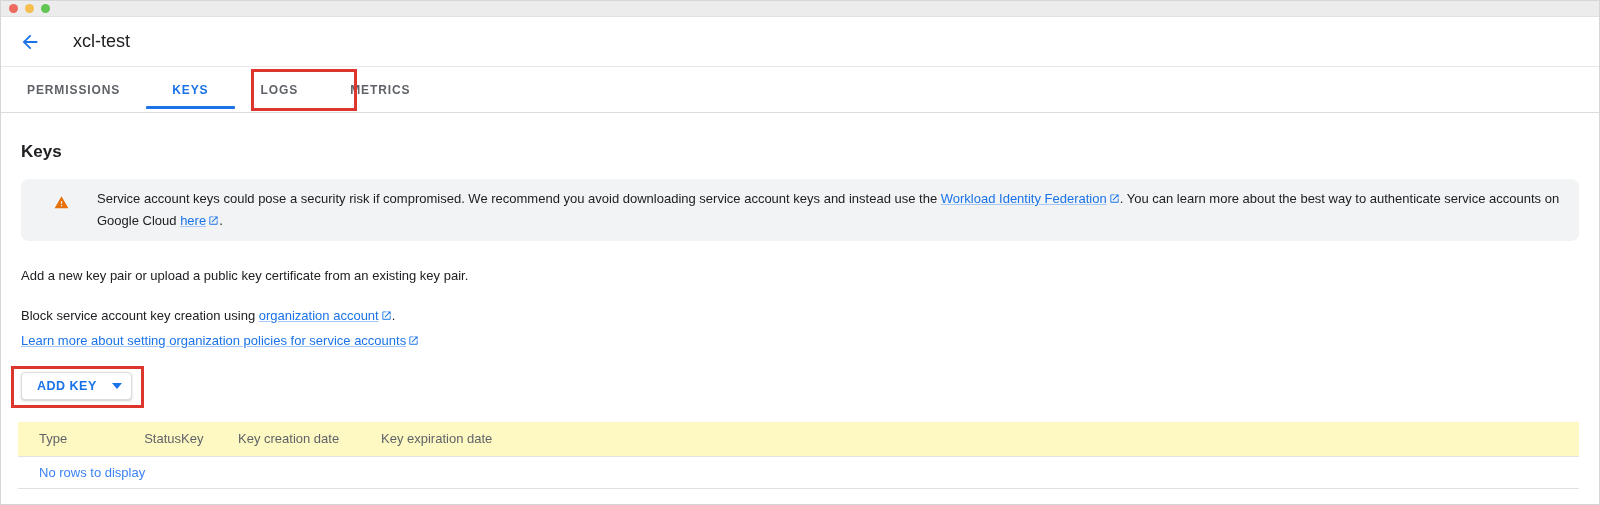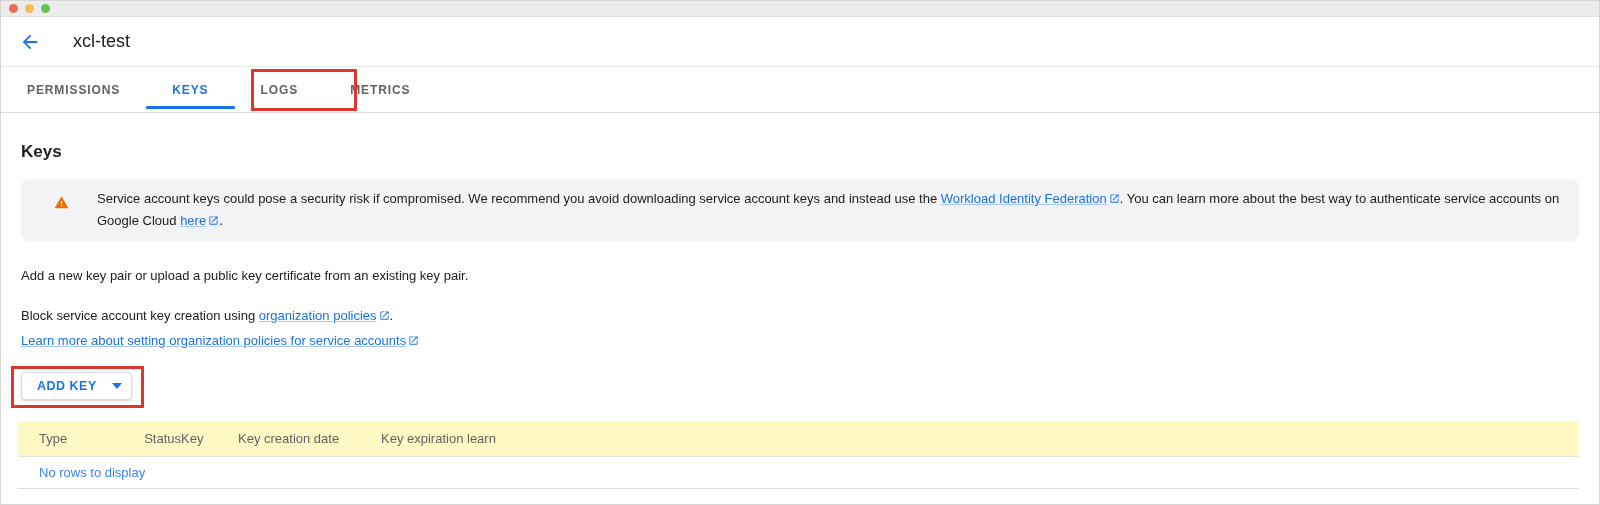--- a/index.html
+++ b/index.html
@@ -145,21 +145,21 @@
     <p class="banner-text"><span>Service account keys could pose a security risk if compromised. We recommend you avoid downloading service account keys and instead use the </span><a class="link"><span>Workload Identity Federation</span><span class="ext-icon"><svg viewBox="0 0 24 24">
               <path d="M19 19H5V5h7V3H5a2 2 0 0 0-2 2v14a2 2 0 0 0 2 2h14a2 2 0 0 0 2-2v-7h-2v7zM14 3v2h3.59l-9.83 9.83 1.41 1.41L19 6.41V10h2V3h-7z"></path>
             </svg></span></a><span>. You can learn more about the best way to authenticate service accounts on Google Cloud </span><a class="link"><span>here</span><span class="ext-icon"><svg viewBox="0 0 24 24">
               <path d="M19 19H5V5h7V3H5a2 2 0 0 0-2 2v14a2 2 0 0 0 2 2h14a2 2 0 0 0 2-2v-7h-2v7zM14 3v2h3.59l-9.83 9.83 1.41 1.41L19 6.41V10h2V3h-7z"></path>
             </svg></span></a><span>.</span></p>
   </div>
 
   
   <p class="p-add">Add a new key pair or upload a public key certificate from an existing key pair.</p>
 
-  <p class="p-block"><span>Block service account key creation using </span><a class="link"><span>organization policies</span><span class="ext-icon"><svg viewBox="0 0 24 24">
+  <p class="p-block"><span>Block service account key creation using </span><a class="link"><span>organization account</span><span class="ext-icon"><svg viewBox="0 0 24 24">
             <path d="M19 19H5V5h7V3H5a2 2 0 0 0-2 2v14a2 2 0 0 0 2 2h14a2 2 0 0 0 2-2v-7h-2v7zM14 3v2h3.59l-9.83 9.83 1.41 1.41L19 6.41V10h2V3h-7z"></path>
           </svg></span></a><span>.</span></p>
 
   <p class="p-learn"><a class="link"><span>Learn more about setting organization policies for service accounts</span><span class="ext-icon"><svg viewBox="0 0 24 24">
             <path d="M19 19H5V5h7V3H5a2 2 0 0 0-2 2v14a2 2 0 0 0 2 2h14a2 2 0 0 0 2-2v-7h-2v7zM14 3v2h3.59l-9.83 9.83 1.41 1.41L19 6.41V10h2V3h-7z"></path>
           </svg></span></a></p>
 
   
   <div class="annotation-addkey">
     <button class="addkey-btn">
@@ -173,21 +173,21 @@
   </div>
 
   
   <table class="keytable">
     <thead>
       <tr>
         <th class="c1">Type</th>
         <th class="c2">Status</th>
         <th class="c3">Key</th>
         <th class="c4">Key creation date</th>
-        <th class="c5">Key expiration learn</th>
+        <th class="c5">Key expiration date</th>
       </tr>
     </thead>
     <tbody>
       <tr>
         <td colspan="5">No rows to display</td>
       </tr>
     </tbody>
   </table>
 
 </div>

